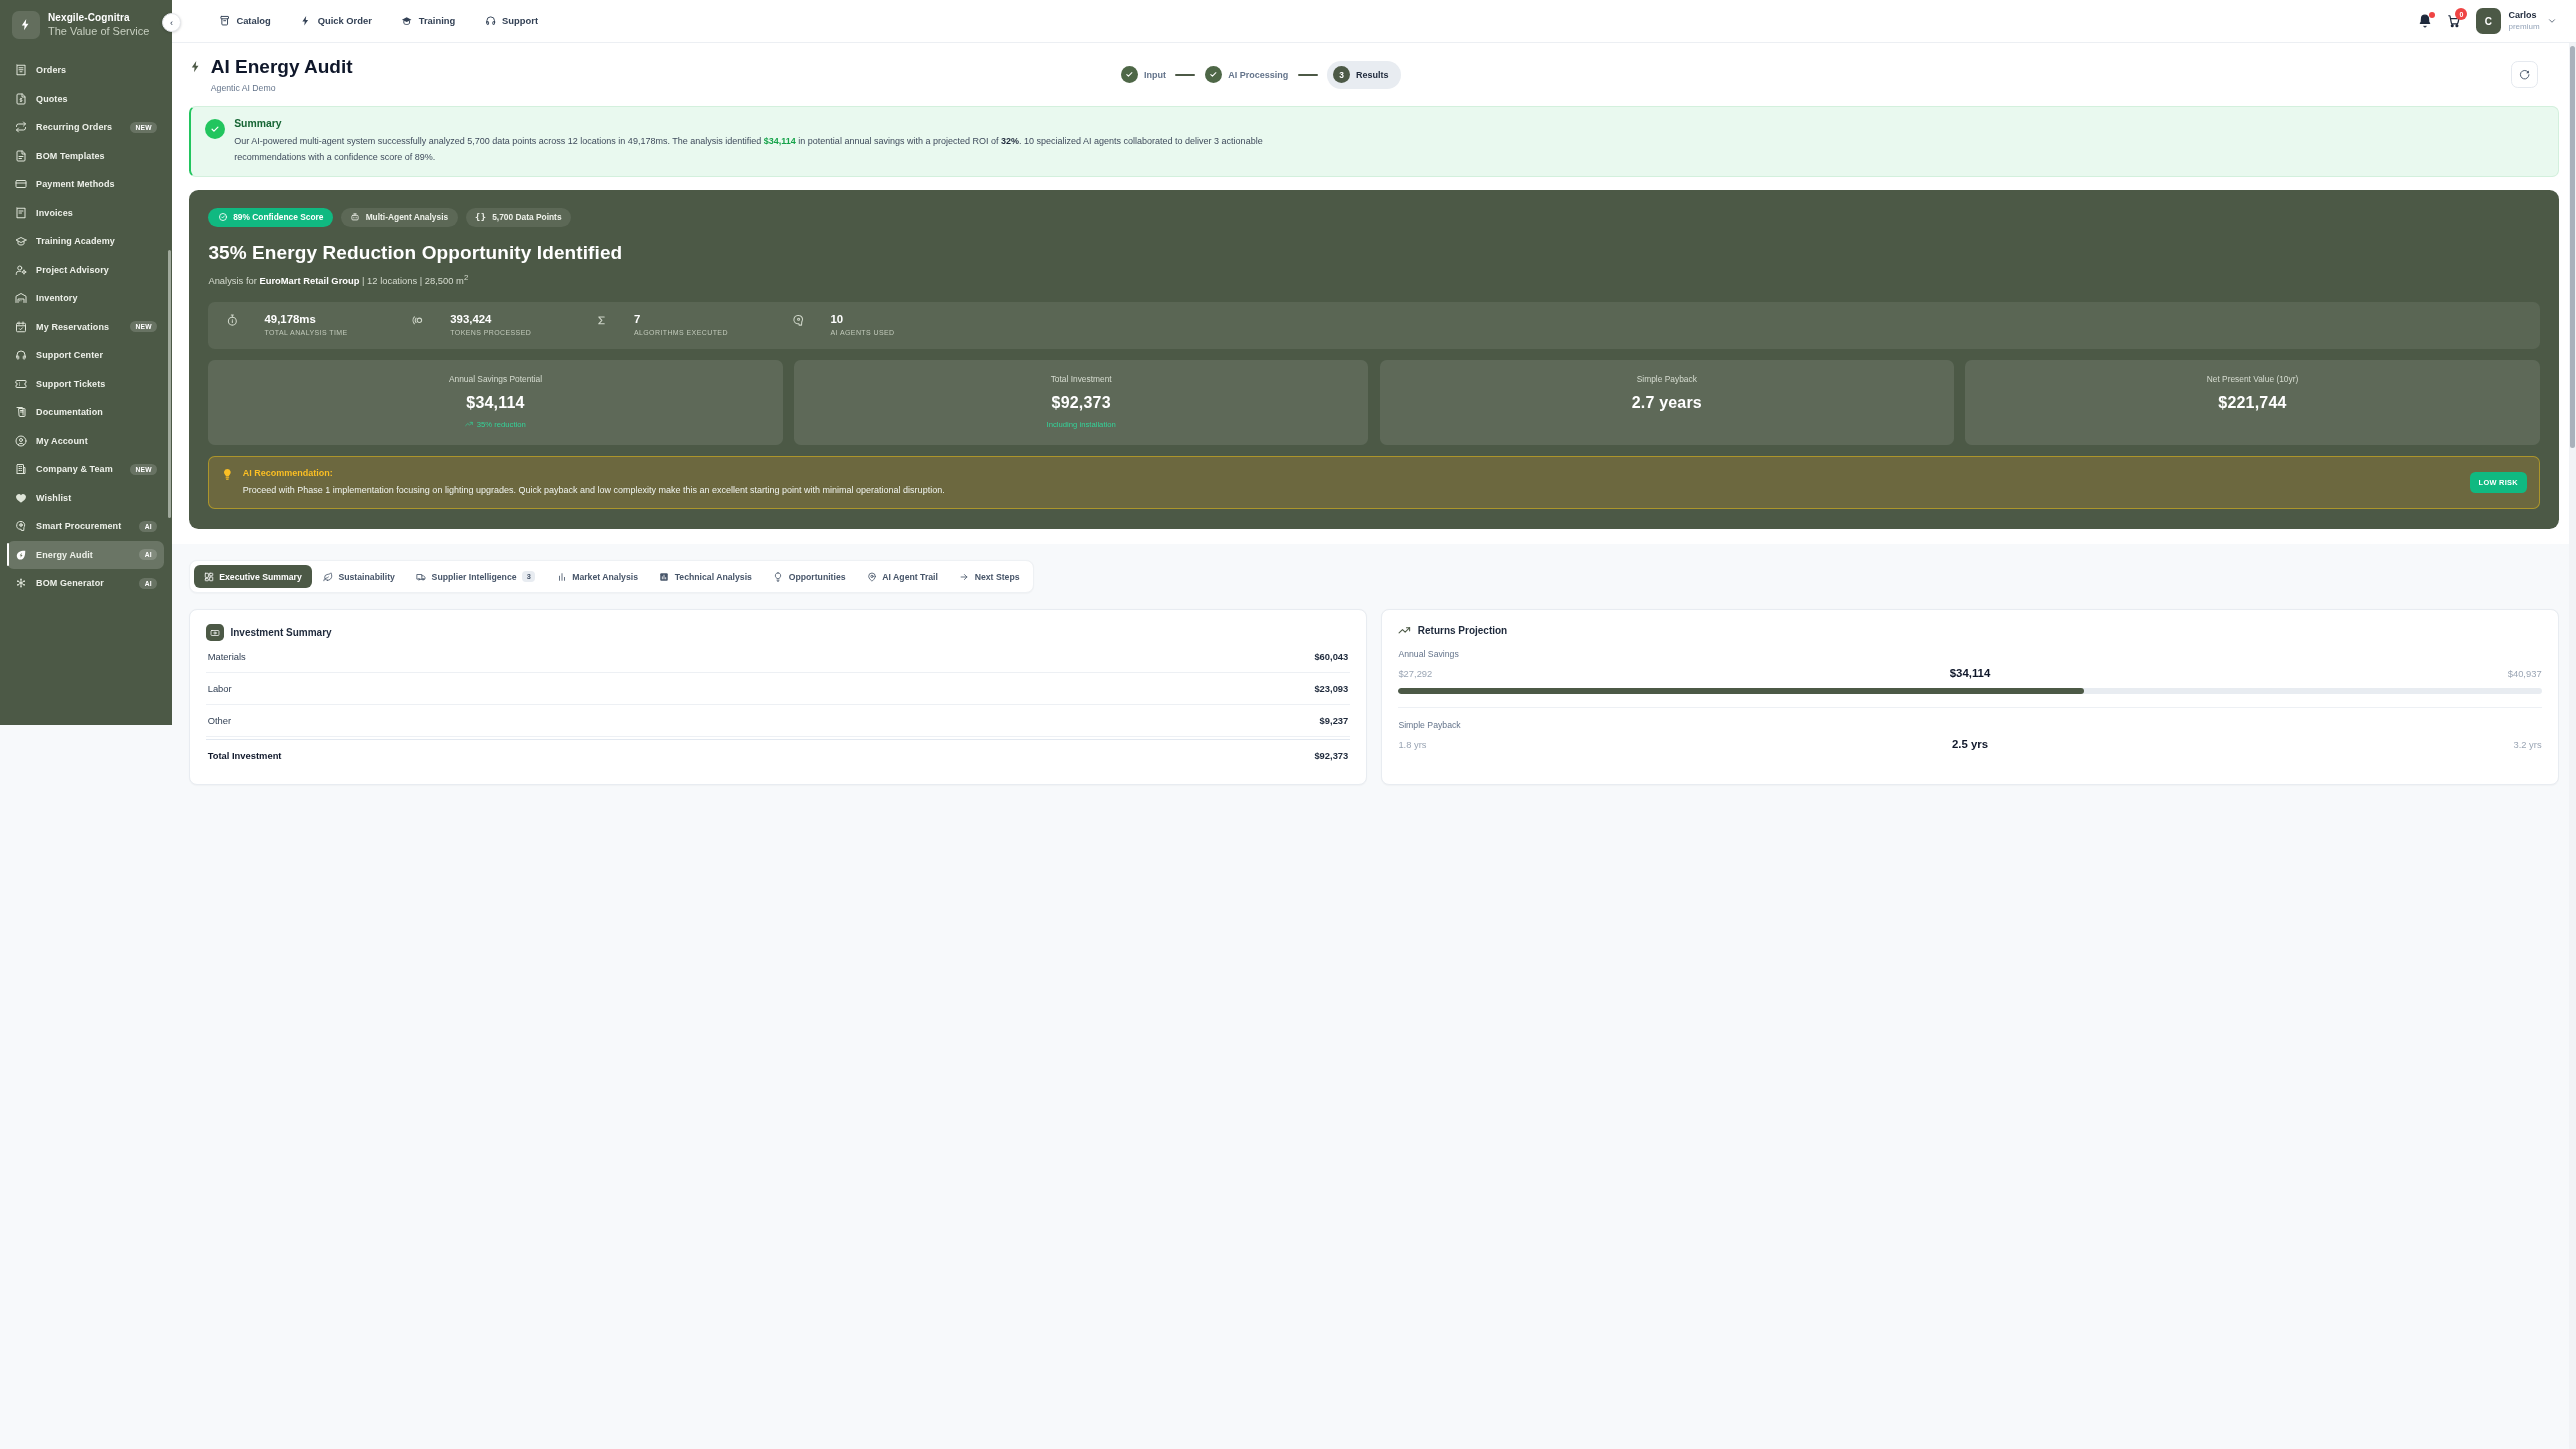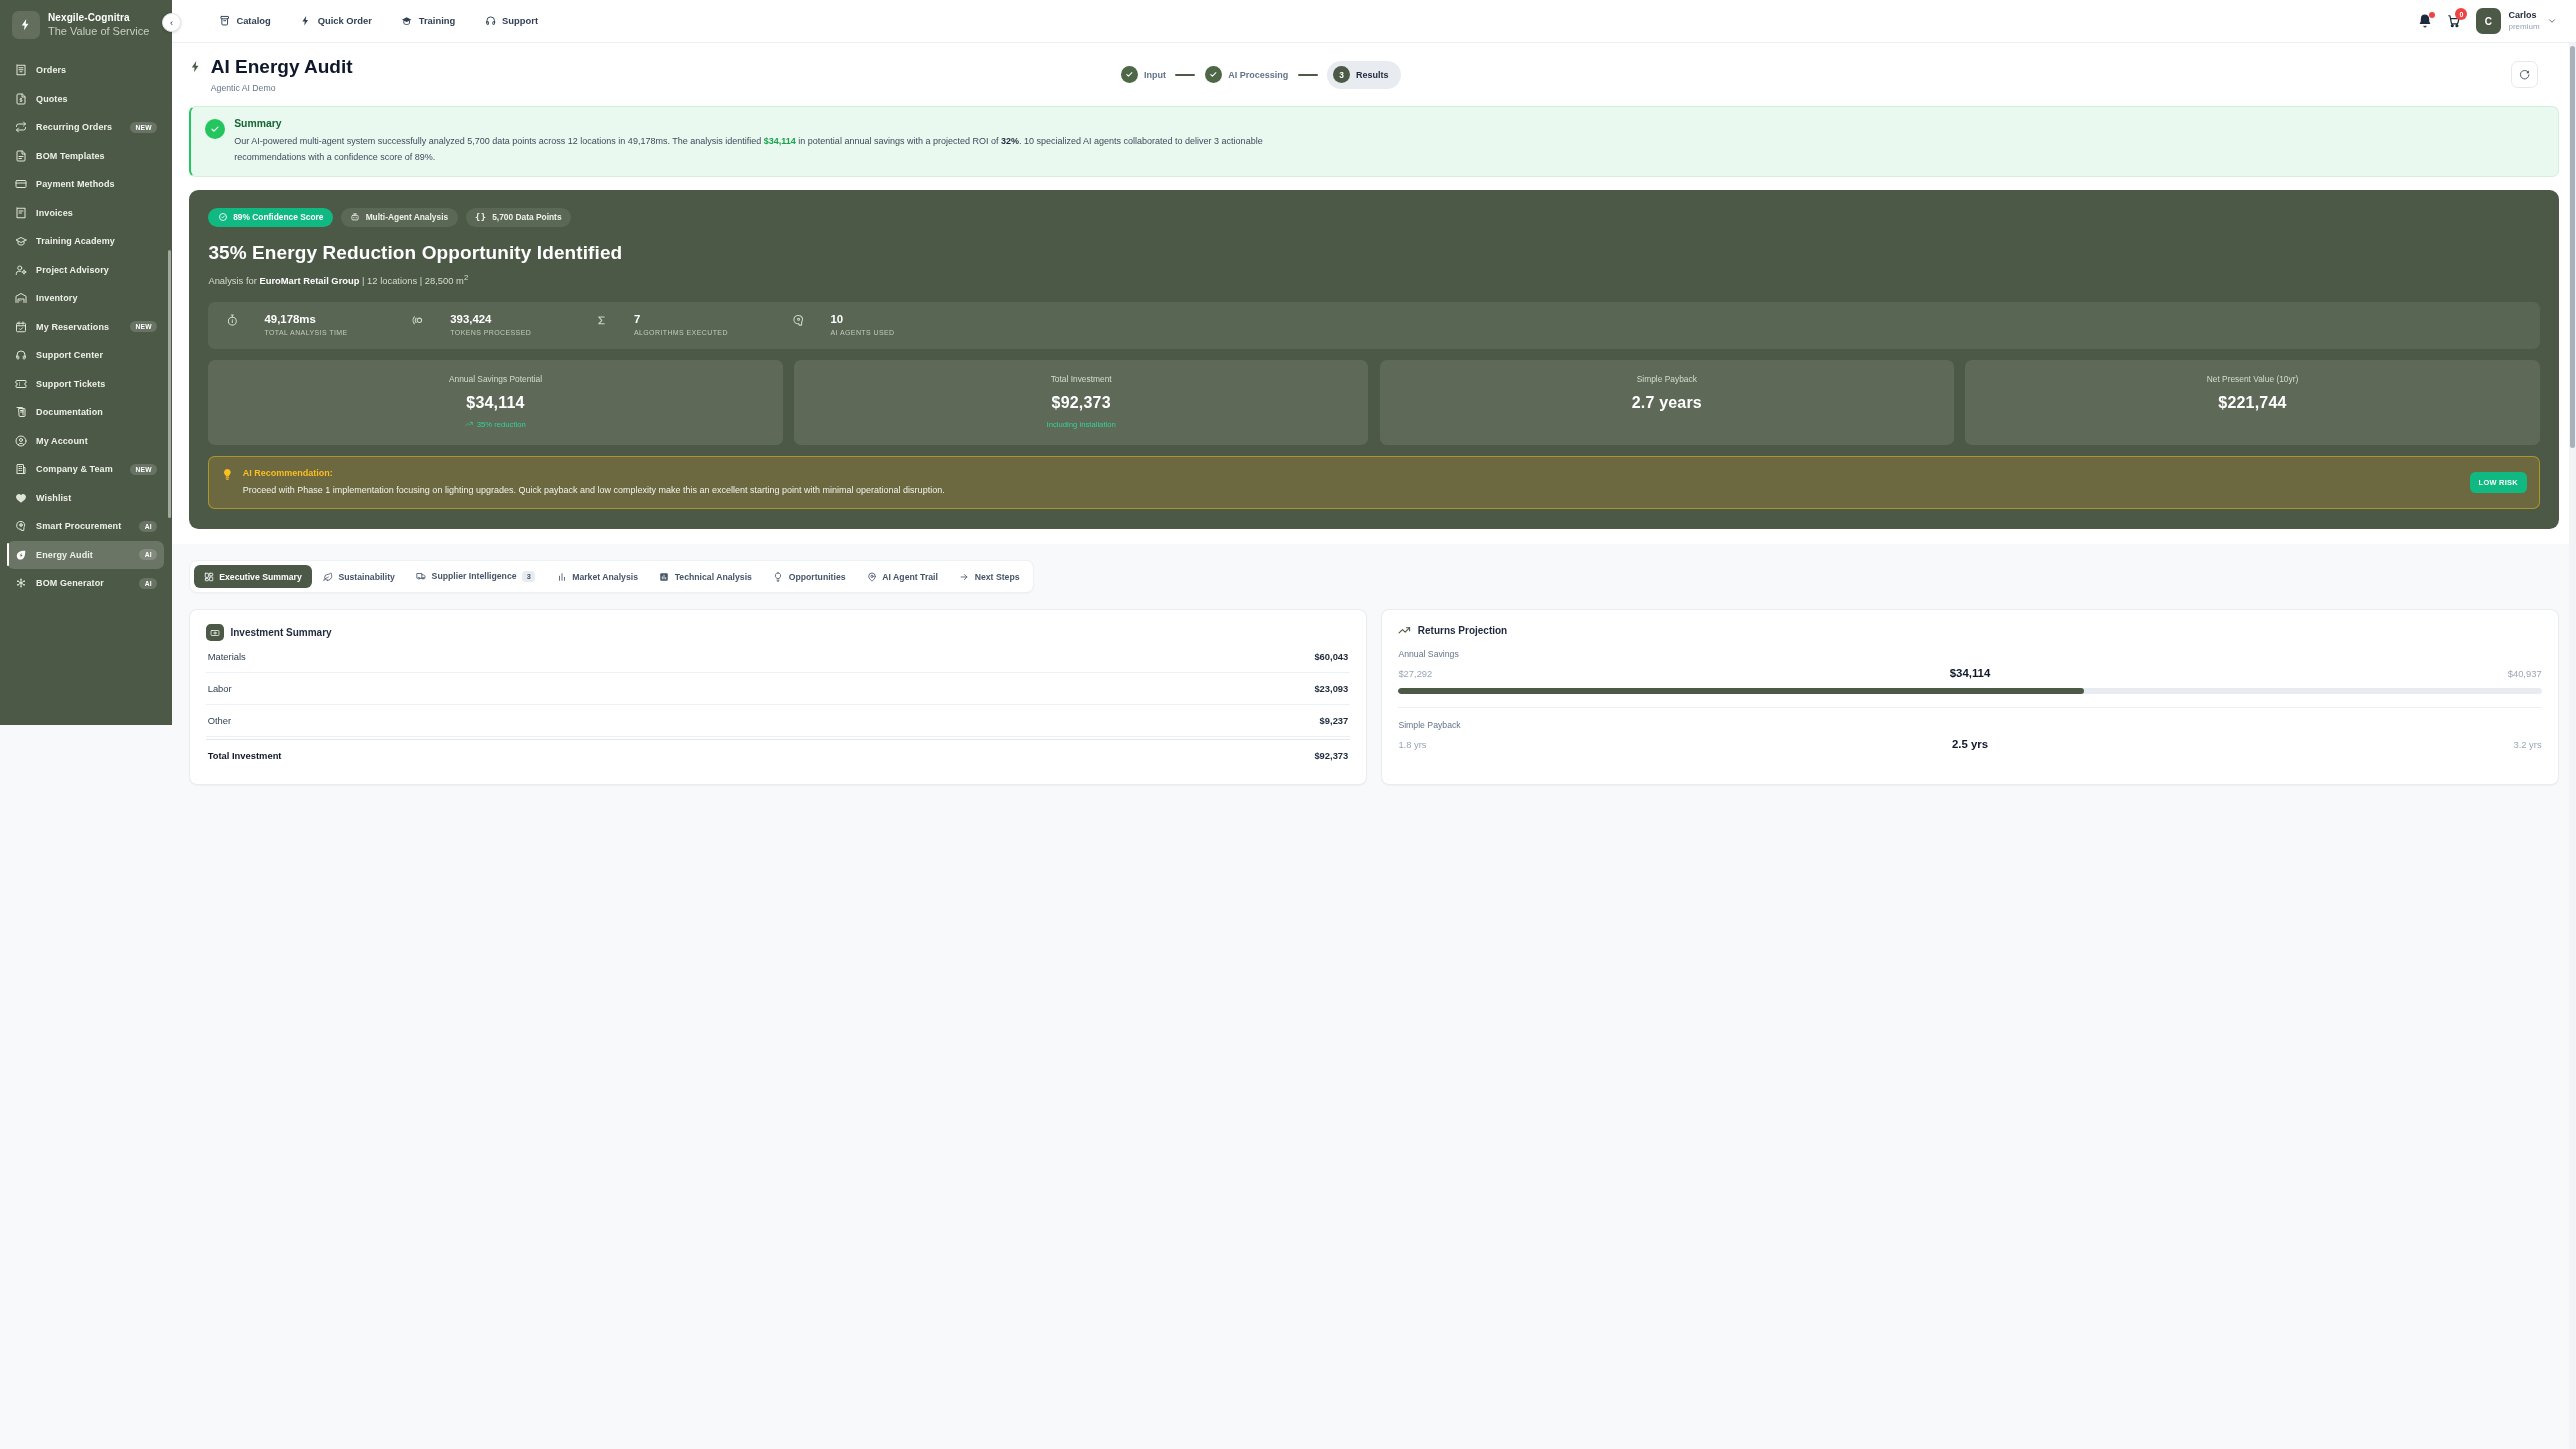--- a/index.html
+++ b/index.html
@@ -95,21 +95,21 @@
   .m-note svg { width:8px; height:8px; }
   .reco { margin-top:11.4px; background:#6c683f; border:0.7px solid rgba(250,204,21,.45); border-radius:6.7px; padding:10.7px 12px; display:flex; gap:8.7px; align-items:flex-start; }
   .reco-bulb { color:#fbbf24; flex:0 0 auto; margin-top:0.7px; }
   .reco-bulb svg { width:12.7px; height:12.7px; }
   .reco-title { font-size:9px; font-weight:bold; color:#fbbf24; }
   .reco-text { font-size:9px; color:#f1f5f0; margin-top:6px; line-height:1.5; }
   .risk-btn { margin-left:auto; align-self:center; background:#10b981; color:#fff; font-size:7.4px; font-weight:bold; letter-spacing:0.3px; padding:6px 8.7px; border-radius:5.4px; border:none; cursor:pointer; white-space:nowrap; }
 
   
   .tabs { margin:16px 17.4px 0; background:#fff; border:0.7px solid #eef1f4; border-radius:8px; padding:3.4px; display:flex; align-items:center; gap:1.3px; width:fit-content; box-shadow:0 0.7px 1.3px rgba(15,23,42,.03); }
-  .tab { display:flex; align-items:flex-start; gap:5.4px; padding:6.7px 10px; border-radius:6px; font-size:8.7px; font-weight:bold; color:#475569; cursor:pointer; white-space:nowrap; }
+  .tab { display:flex; align-items:flex-end; gap:5.4px; padding:6.7px 10px; border-radius:6px; font-size:8.7px; font-weight:bold; color:#475569; cursor:pointer; white-space:nowrap; }
   .tab .ic { width:10px; height:10px; }
   .tab.active { background:#4c5946; color:#fff; }
   .tab-badge { background:#e8ecf1; color:#475569; font-size:7.4px; font-weight:bold; padding:1.3px 4.7px; border-radius:4px; }
 
   
   .cards-row { margin:16px 17.4px 0; display:grid; grid-template-columns:1fr 1fr; gap:14.8px; }
   .card { background:#fff; border:0.7px solid #e8ecf1; border-radius:8px; padding:13.4px 16px; box-shadow:0 0.7px 1.3px rgba(15,23,42,.03); }
   .card-head { display:flex; align-items:center; gap:6.7px; }
   .card-title { font-size:10px; font-weight:bold; color:#1e293b; }
   .inv-icon { width:17.4px; height:17.4px; border-radius:4.7px; background:#4c5946; color:#fff; display:flex; align-items:center; justify-content:center; }

